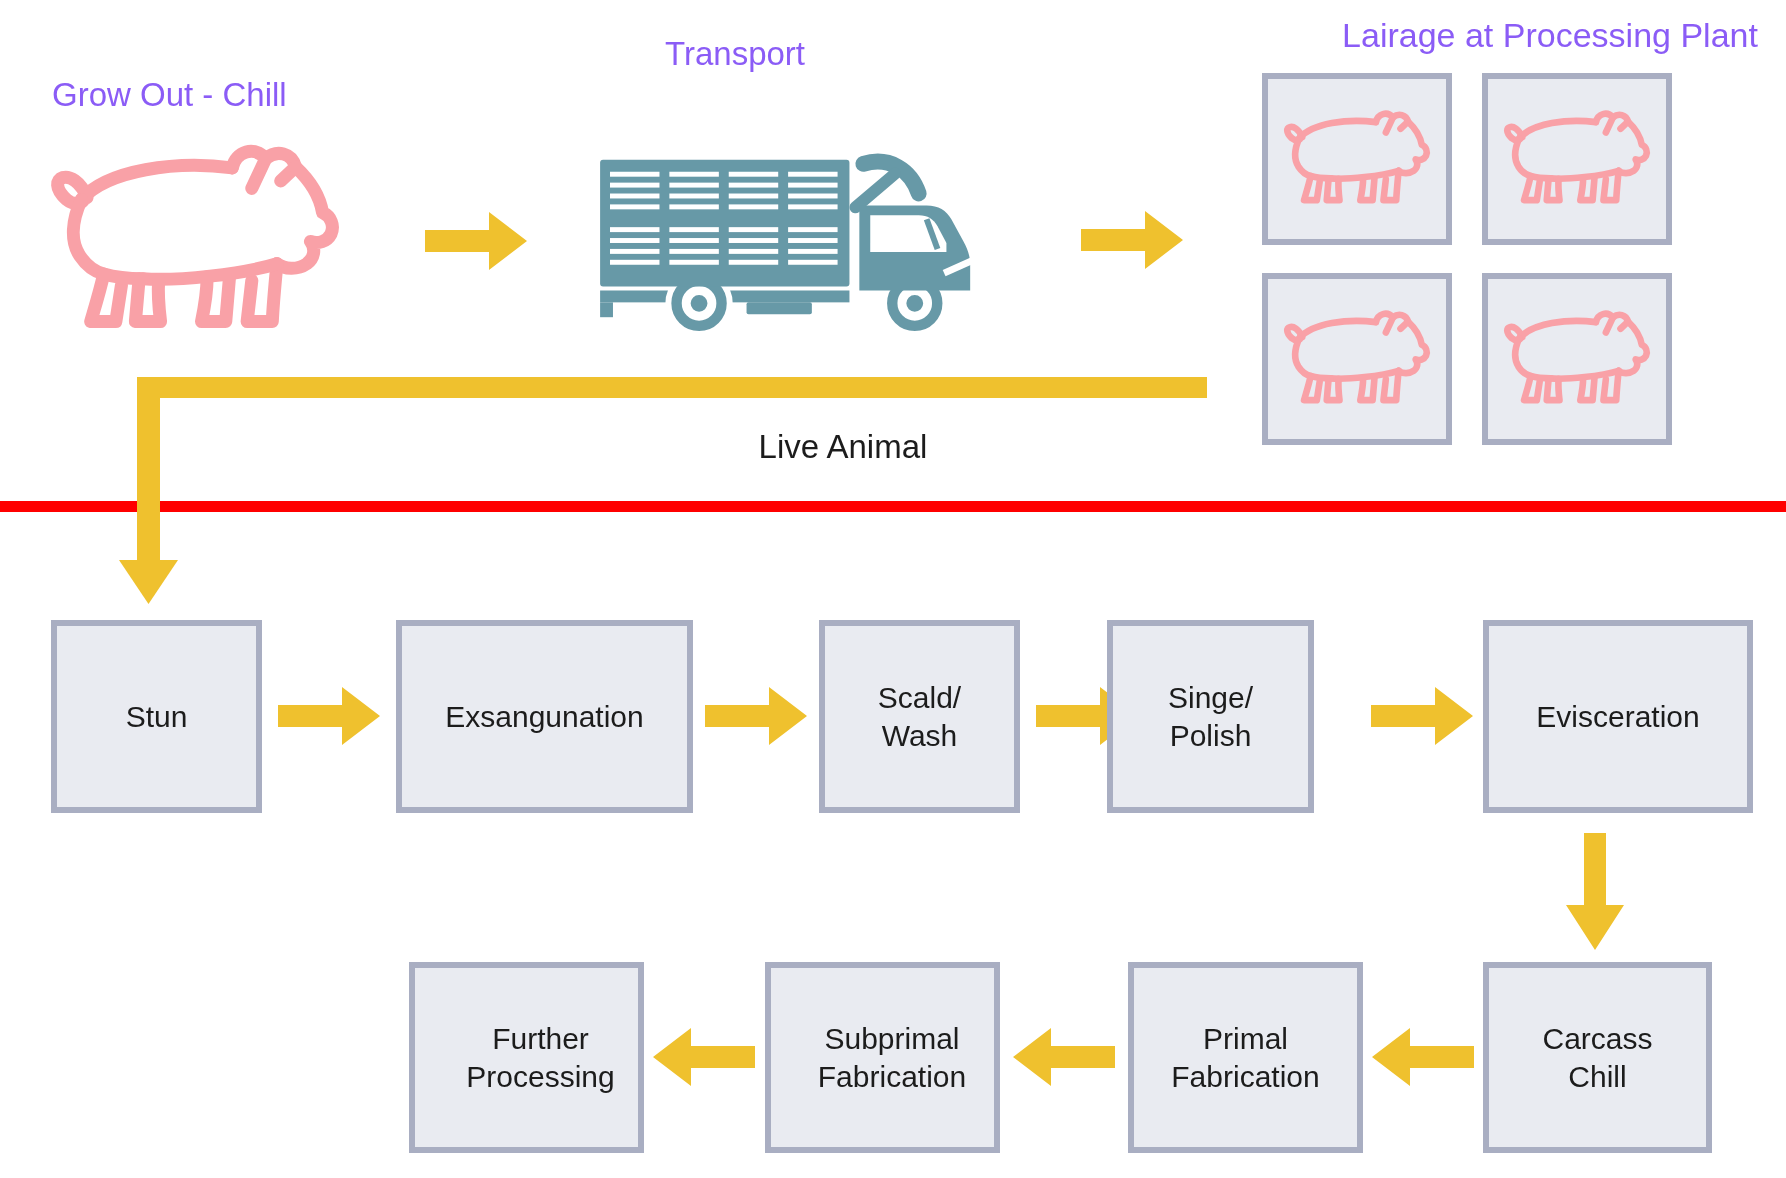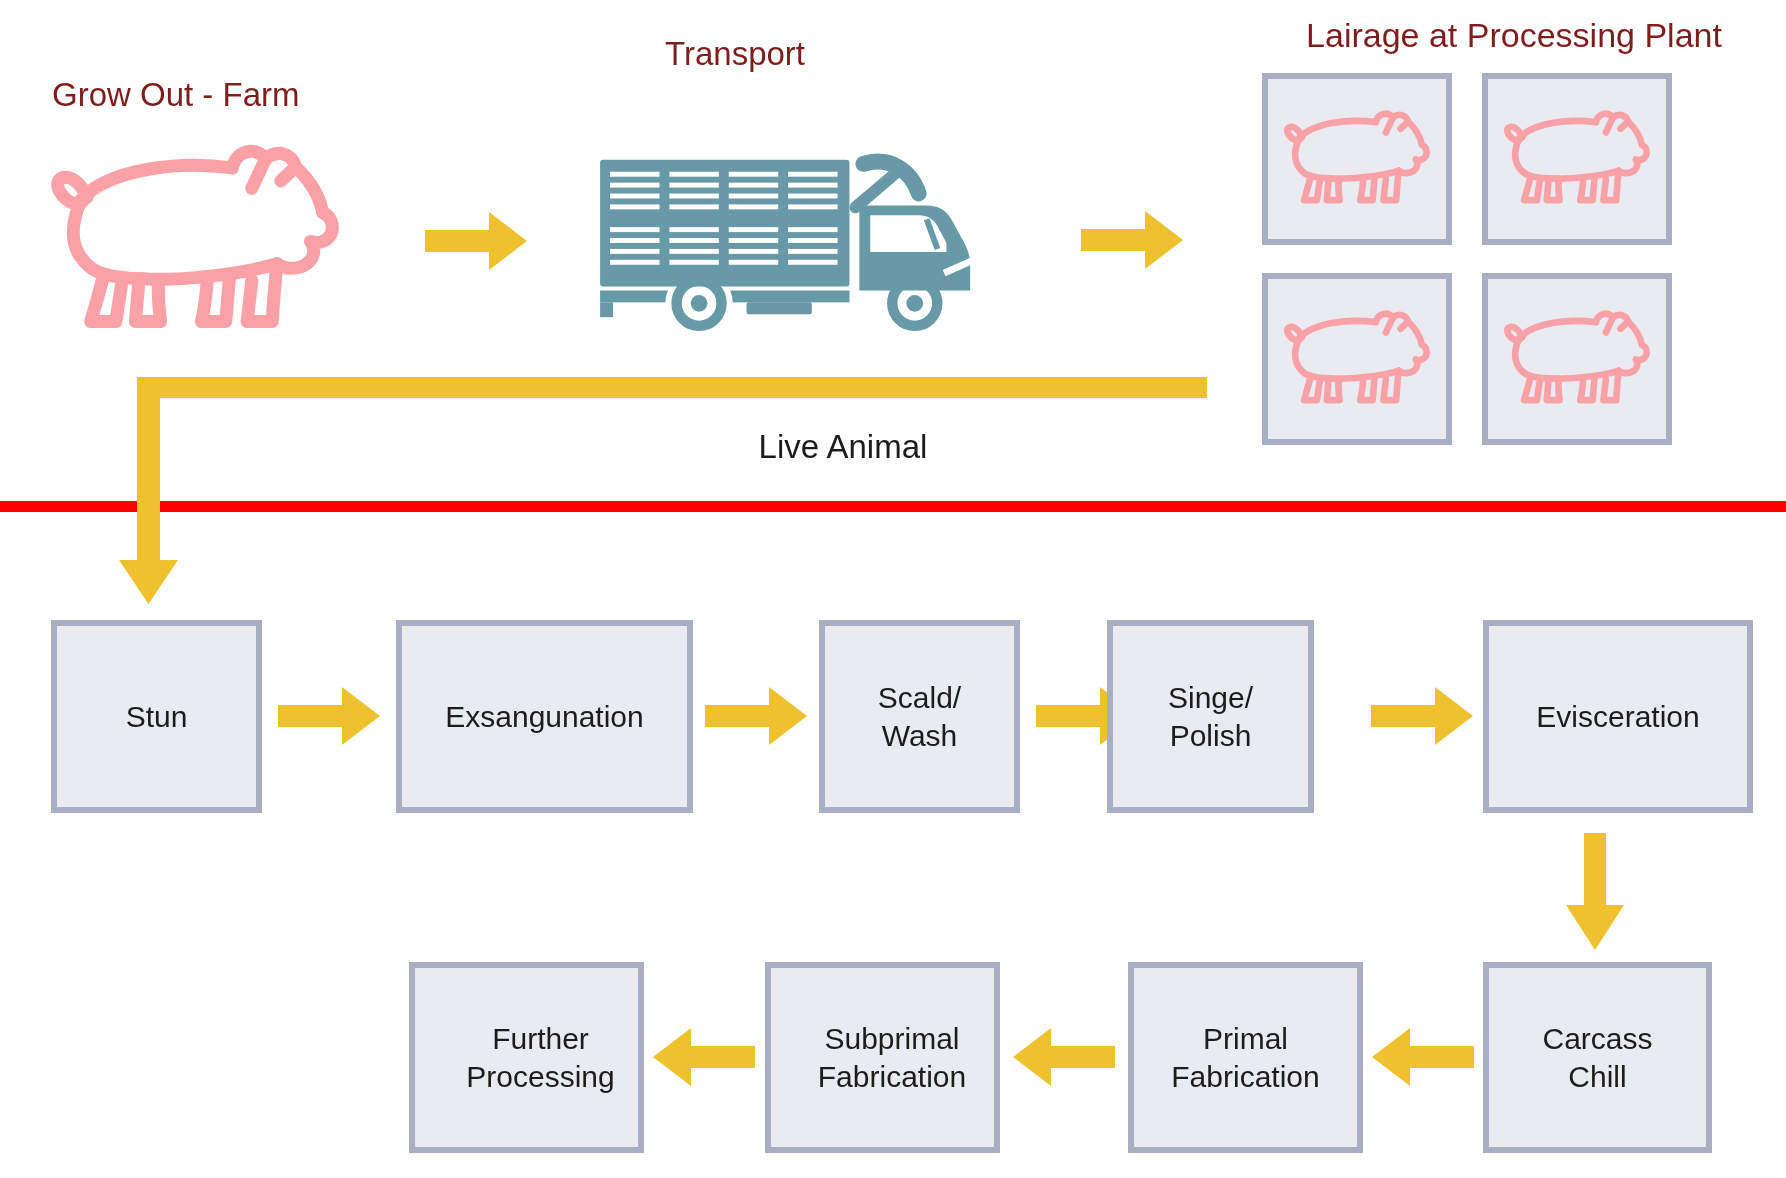--- a/index.html
+++ b/index.html
@@ -2,21 +2,21 @@
 <html><head>
 <meta charset="utf-8">
 <style>
   html,body{margin:0;padding:0;background:#ffffff;}
   #canvas{
     position:relative;width:1786px;height:1178px;background:#ffffff;
     font-family:"Liberation Sans", sans-serif;color:#1c1c1c;overflow:hidden;
   }
   .abs{position:absolute;}
   .stage-label{
-    position:absolute;font-size:33px;color:#7f1d1d;white-space:nowrap;
+    position:absolute;font-size:33px;color:#8b5cf6;white-space:nowrap;
   }
   .centered{transform:translateX(-50%);}
   .flow-caption{
     position:absolute;font-size:33px;color:#1c1c1c;white-space:nowrap;transform:translateX(-50%);
   }
   .pbox{
     position:absolute;box-sizing:border-box;background:#E9EBF1;border:6px solid #A9AEC2;
     display:flex;align-items:center;justify-content:center;text-align:center;
     font-size:30px;line-height:38px;color:#1c1c1c;z-index:2;
   }
@@ -130,23 +130,23 @@
 
   <svg id="bg-layer" width="1786" height="1178">
     <rect x="0" y="501" width="1786" height="11" fill="#FF0000"></rect>
     <g>
       <rect x="137" y="377" width="1070" height="21" fill="#EFC12E"></rect>
       <rect x="137" y="377" width="23" height="188" fill="#EFC12E"></rect>
       <polygon points="119,560 178,560 148.5,604" fill="#EFC12E"></polygon>
     </g>
   </svg>
 
-  <div class="stage-label" style="left:52px;top:76px;">Grow Out - Farm</div>
+  <div class="stage-label" style="left:52px;top:76px;">Grow Out - Chill</div>
   <div class="stage-label centered" style="left:735px;top:35px;">Transport</div>
-  <div class="stage-label centered" style="left:1514px;top:16px;font-size:34px;">Lairage at Processing Plant</div>
+  <div class="stage-label centered" style="left:1550px;top:16px;font-size:34px;">Lairage at Processing Plant</div>
 
   <svg class="abs" style="left:46px;top:138px;z-index:1;" width="298" height="205" viewBox="0 0 320 220">
     <use href="#pig-shape"></use>
   </svg>
 
   <svg class="arrow" style="left:425px;top:212px;" width="102" height="58" viewBox="0 0 102 58">
       <use href="#arrow-right-shape"></use>
     </svg>
 
   <svg class="abs" style="left:600px;top:148px;z-index:1;" width="396" height="188" viewBox="0 0 400 190">

